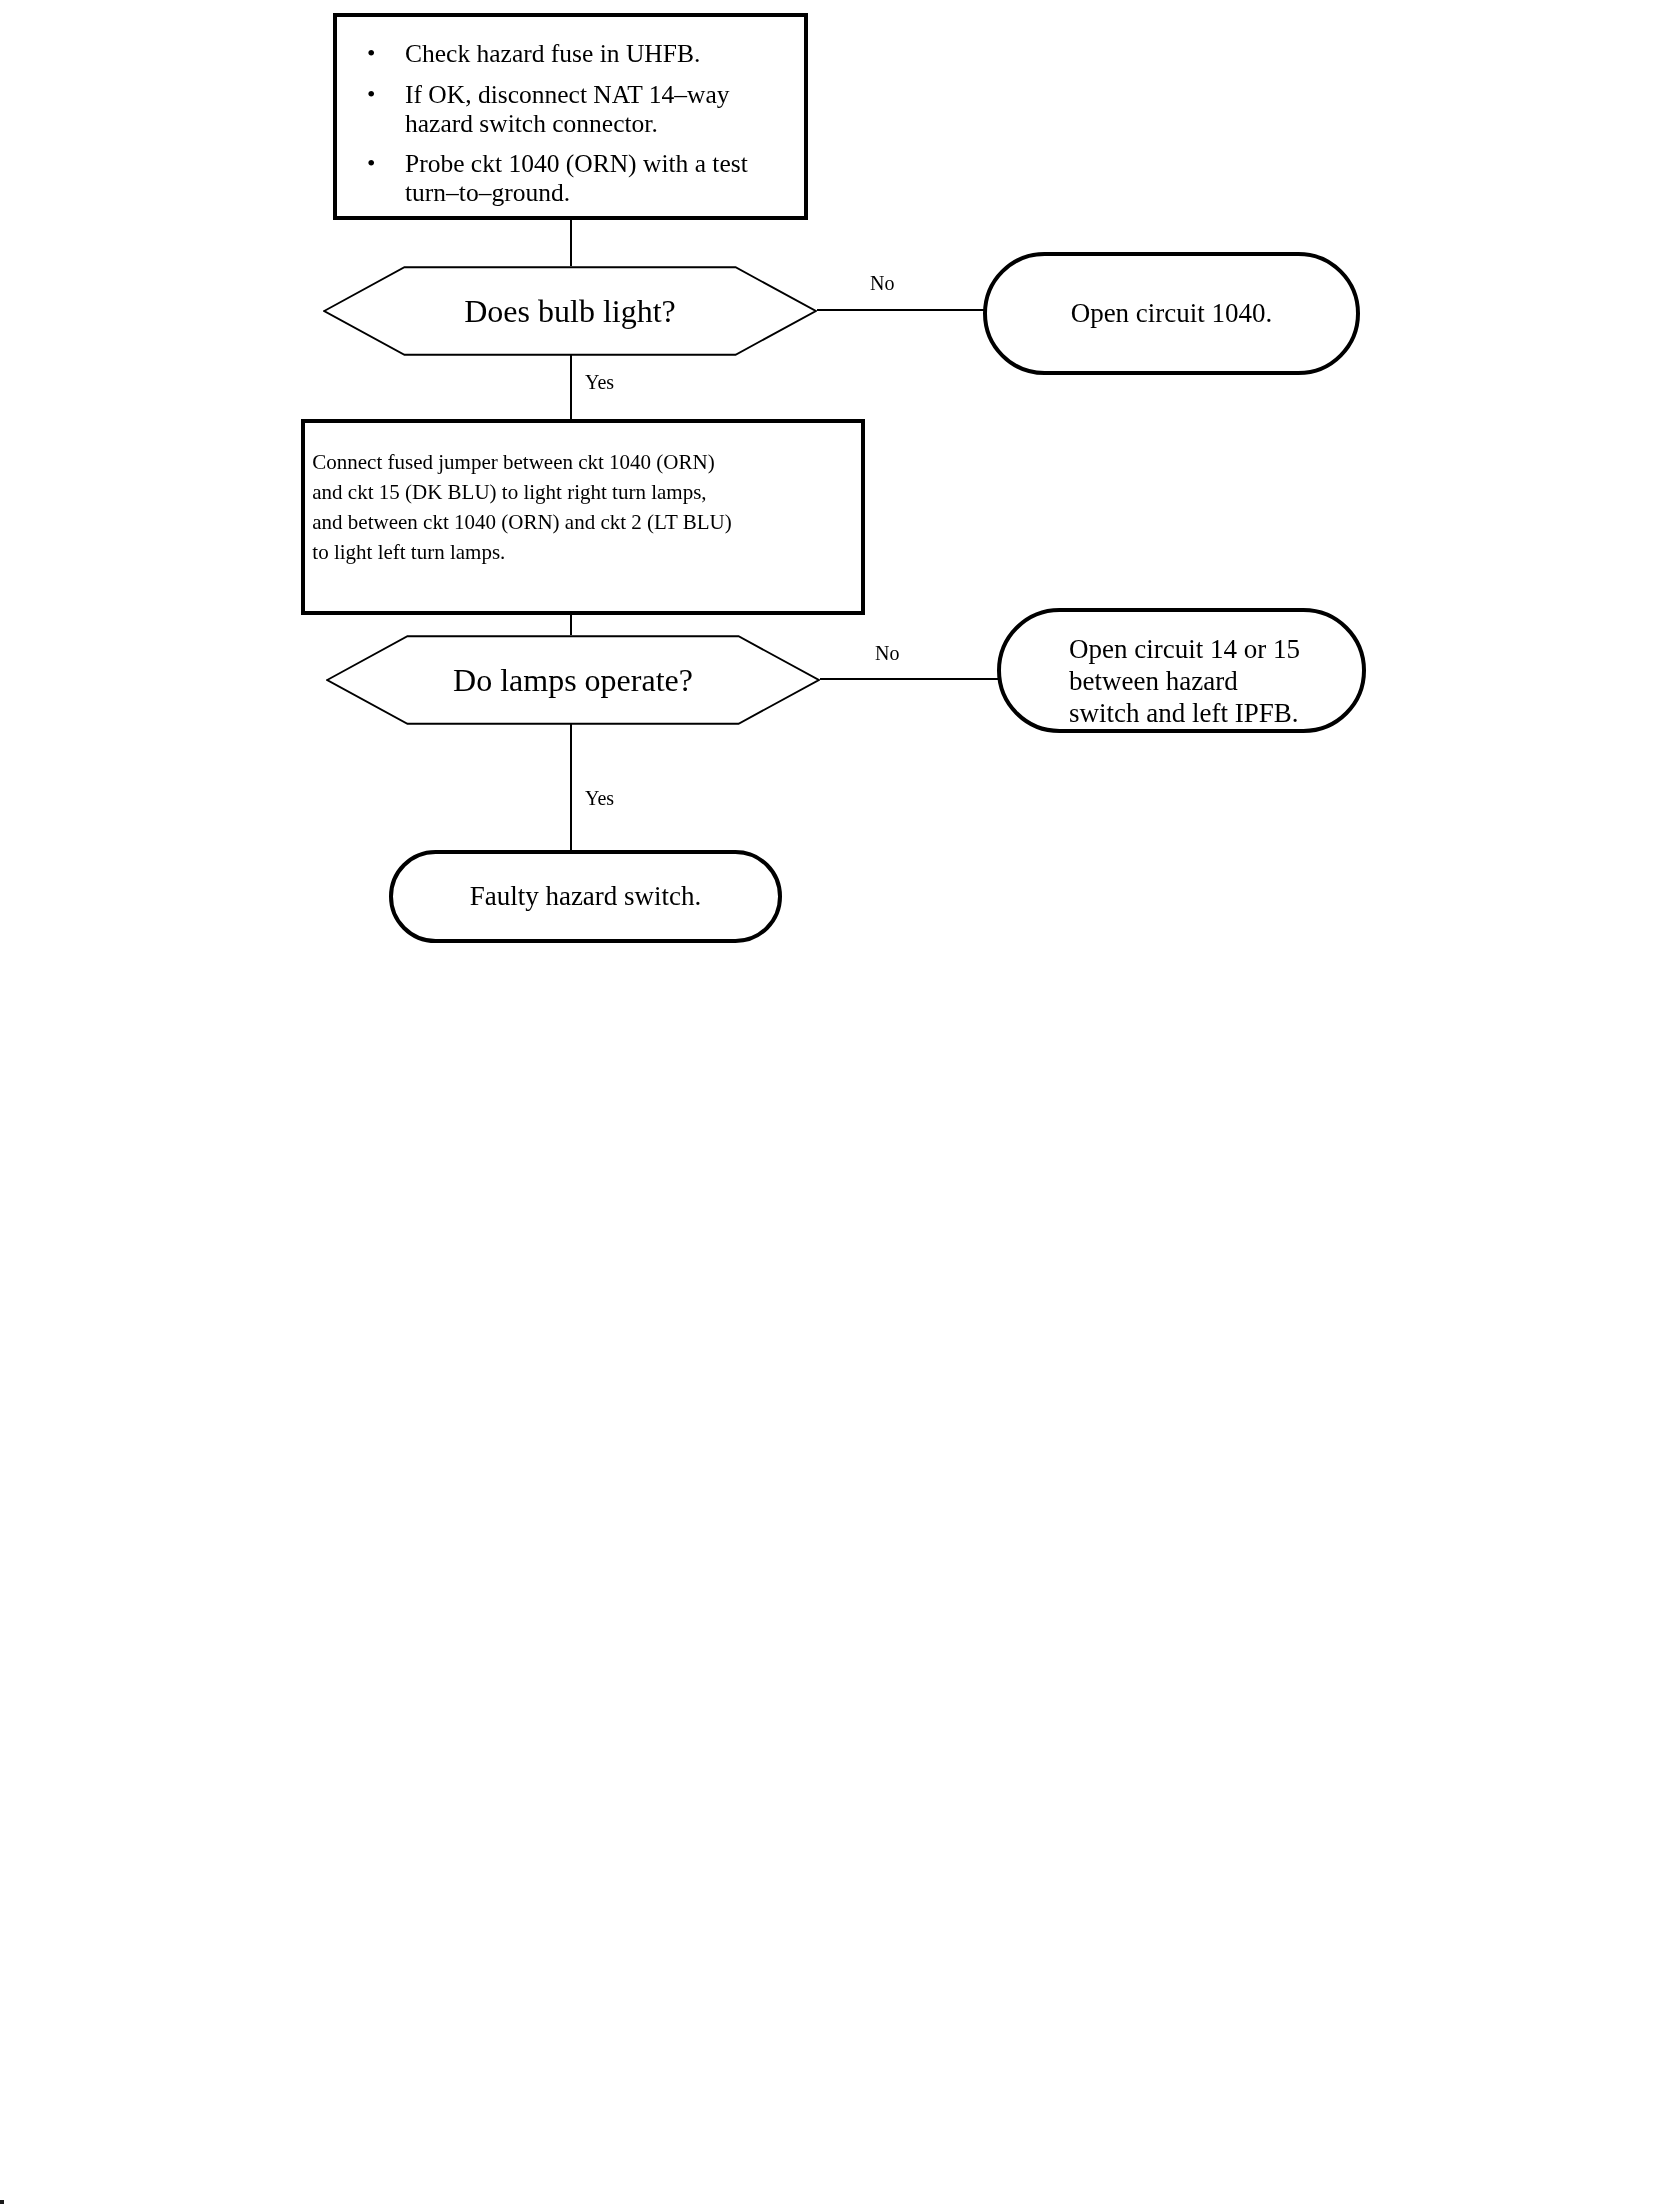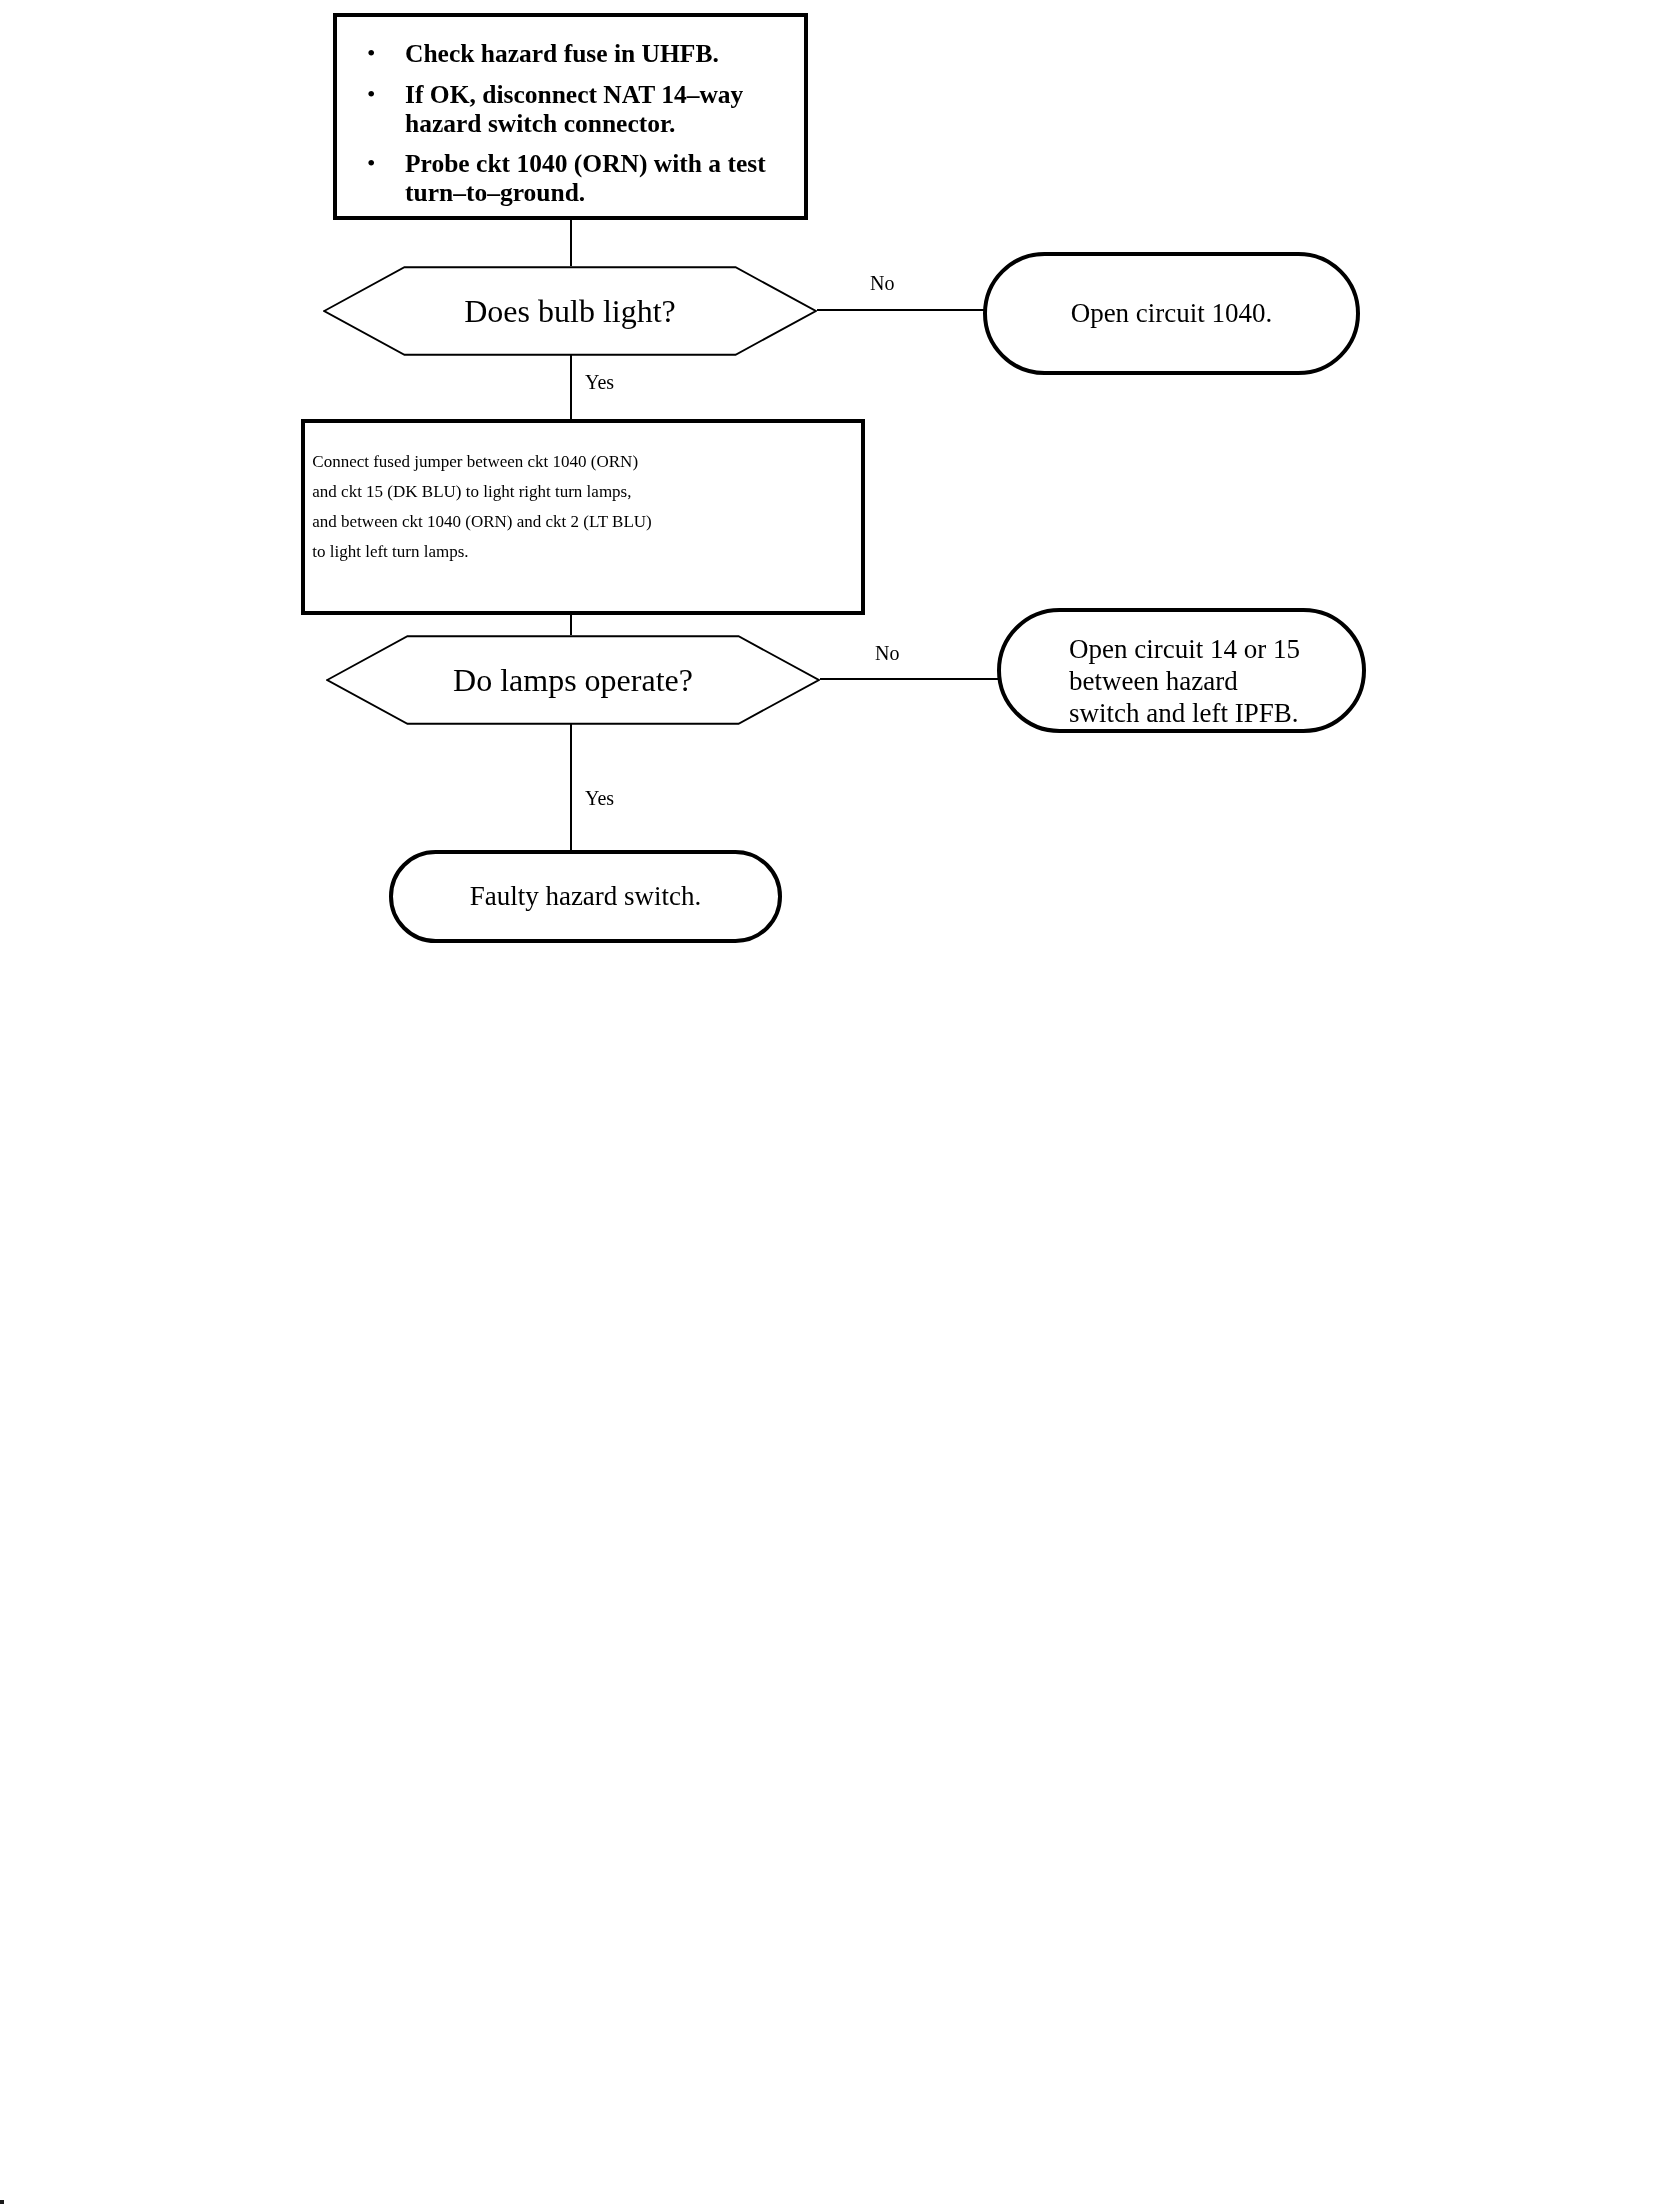--- a/index.html
+++ b/index.html
@@ -19,26 +19,26 @@
     border:4.3px solid #000000;
     background:#ffffff;
   }
   #instructions-box {
     left:333px; top:13.4px; width:475px; height:207px;
     padding:22px 11px 0 30px;
     font-size:25.5px; line-height:29px;
   }
   .bullet-item { display:flex; margin-bottom:11.5px; }
   .bullet-glyph { flex:0 0 38px; width:38px; font-size:24px; }
-  .bullet-lines { flex:1 1 auto;font-weight:bold; }
+  .bullet-lines { flex:1 1 auto; }
   .tline { white-space:nowrap; }
   #jumper-box {
     left:301px; top:419px; width:564px; height:196px;
     padding:24px 4.9px 0 7.3px;
-    font-size:17px; line-height:30px;
+    font-size:21px; line-height:30px;
   }
   .hex-wrap { position:absolute; }
   #decision1 { left:323px; top:266px; width:494px; height:90px; }
   #decision2 { left:326px; top:635px; width:494px; height:90px; }
   .hex-svg { position:absolute; left:0; top:0; }
   .hex-label {
     position:absolute; left:0; top:0; right:0; bottom:0;
     display:flex; align-items:center; justify-content:center;
     font-size:32px;
   }

